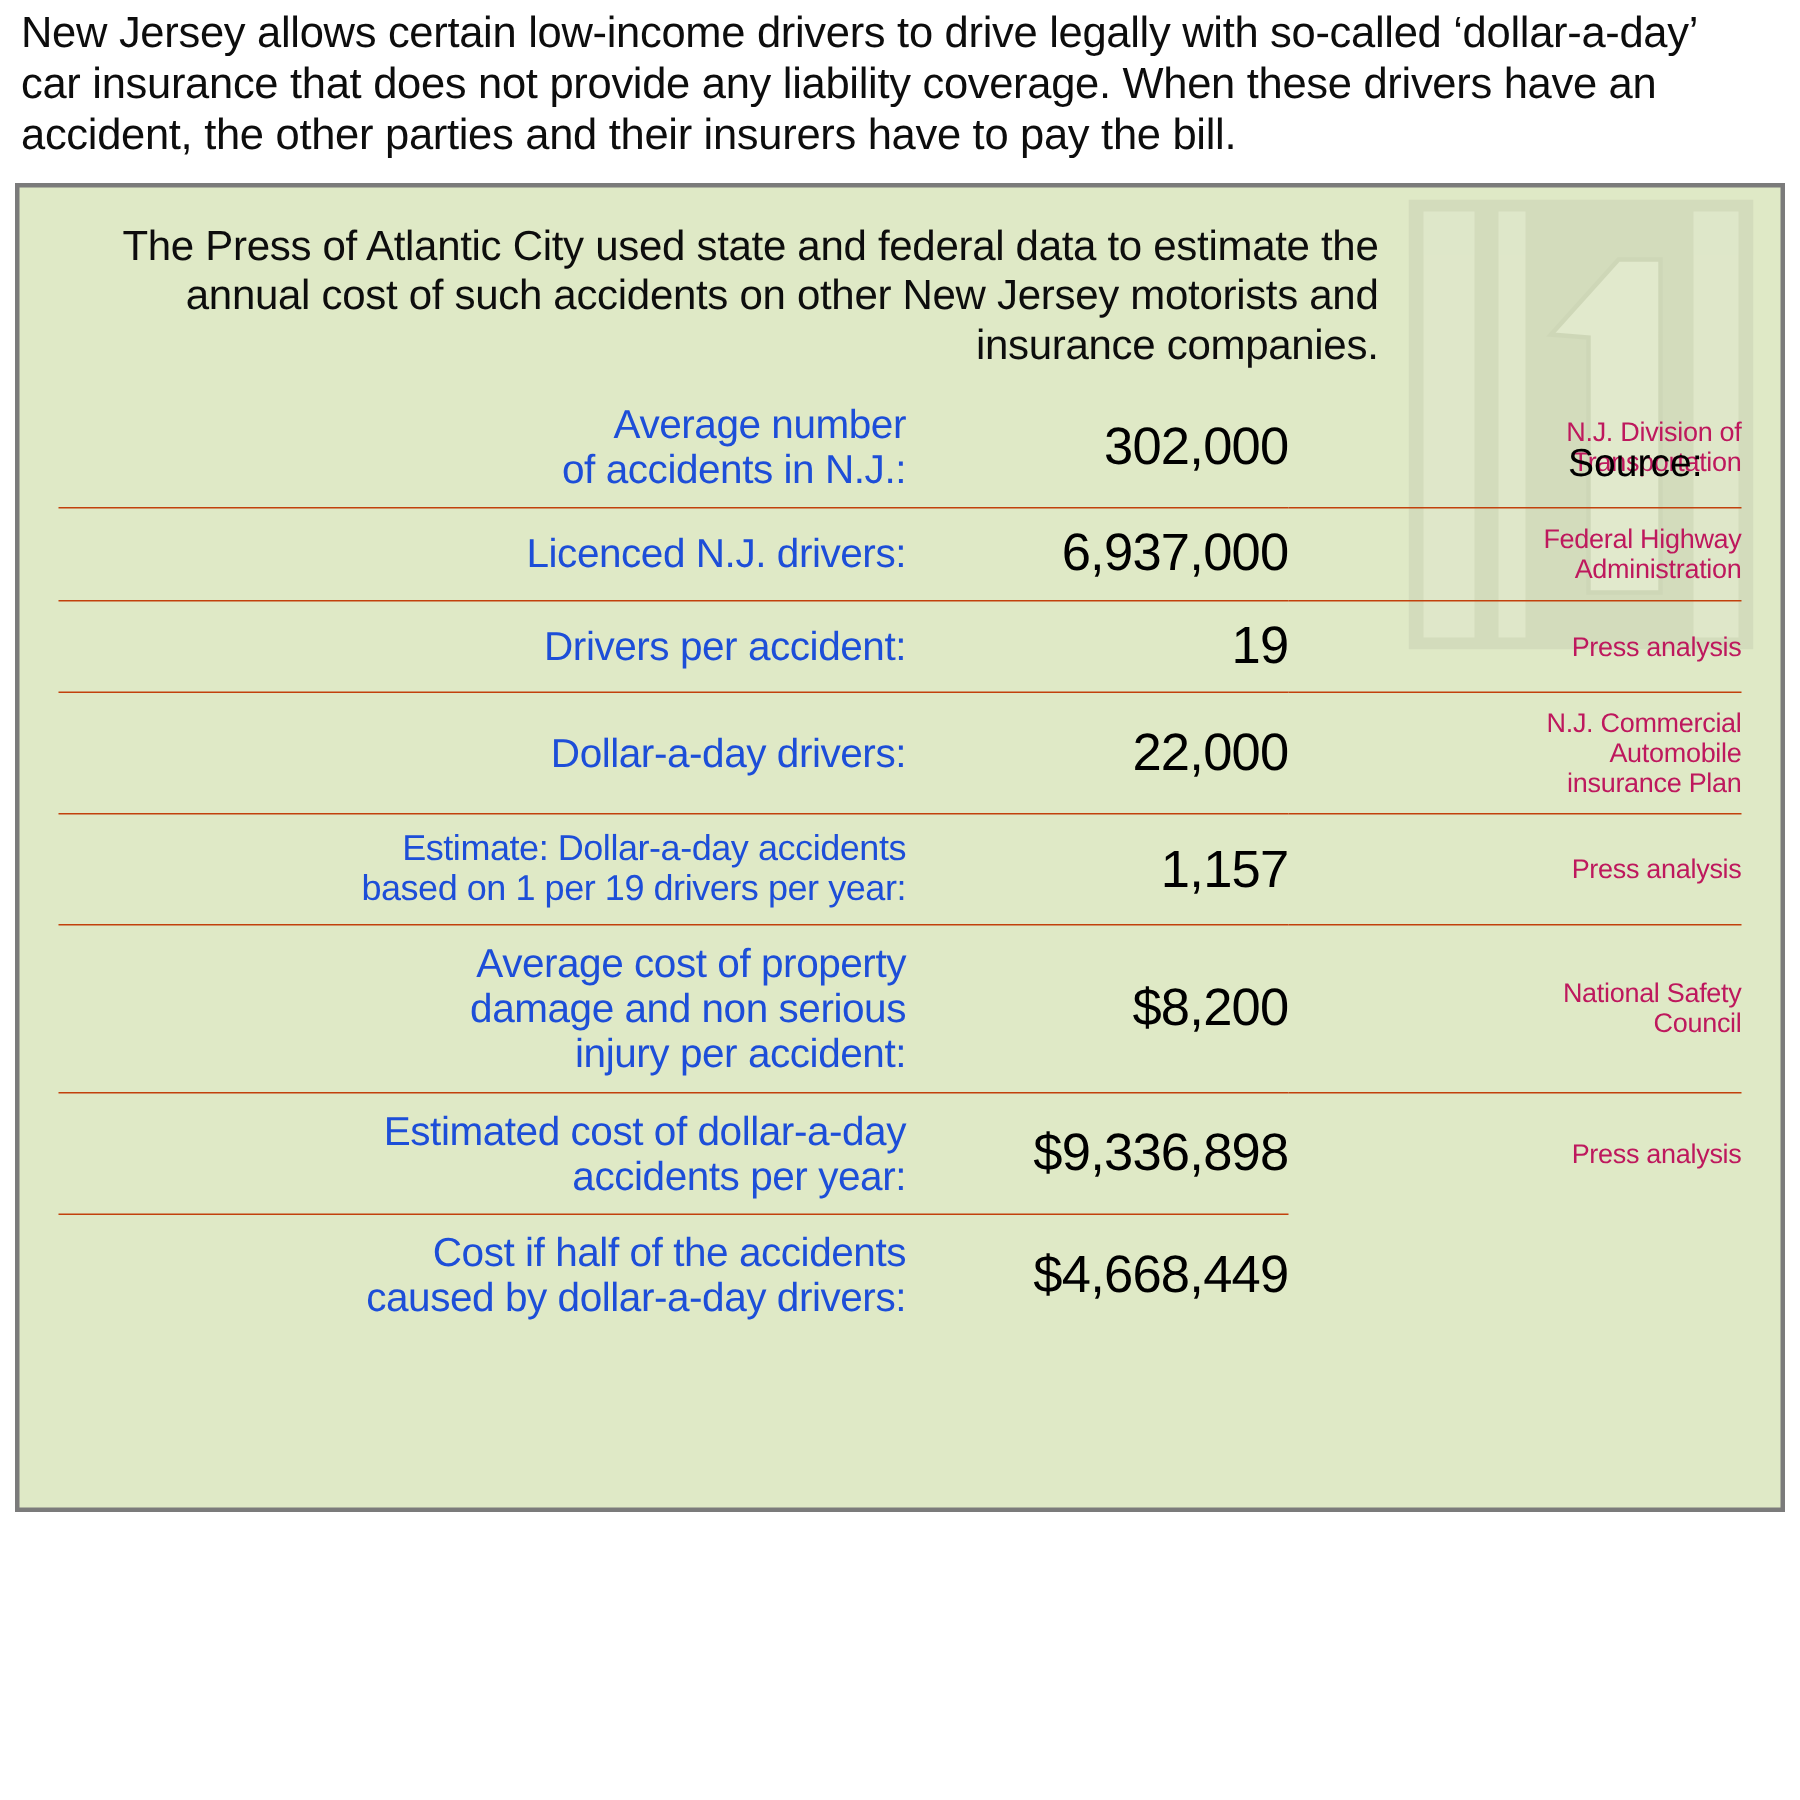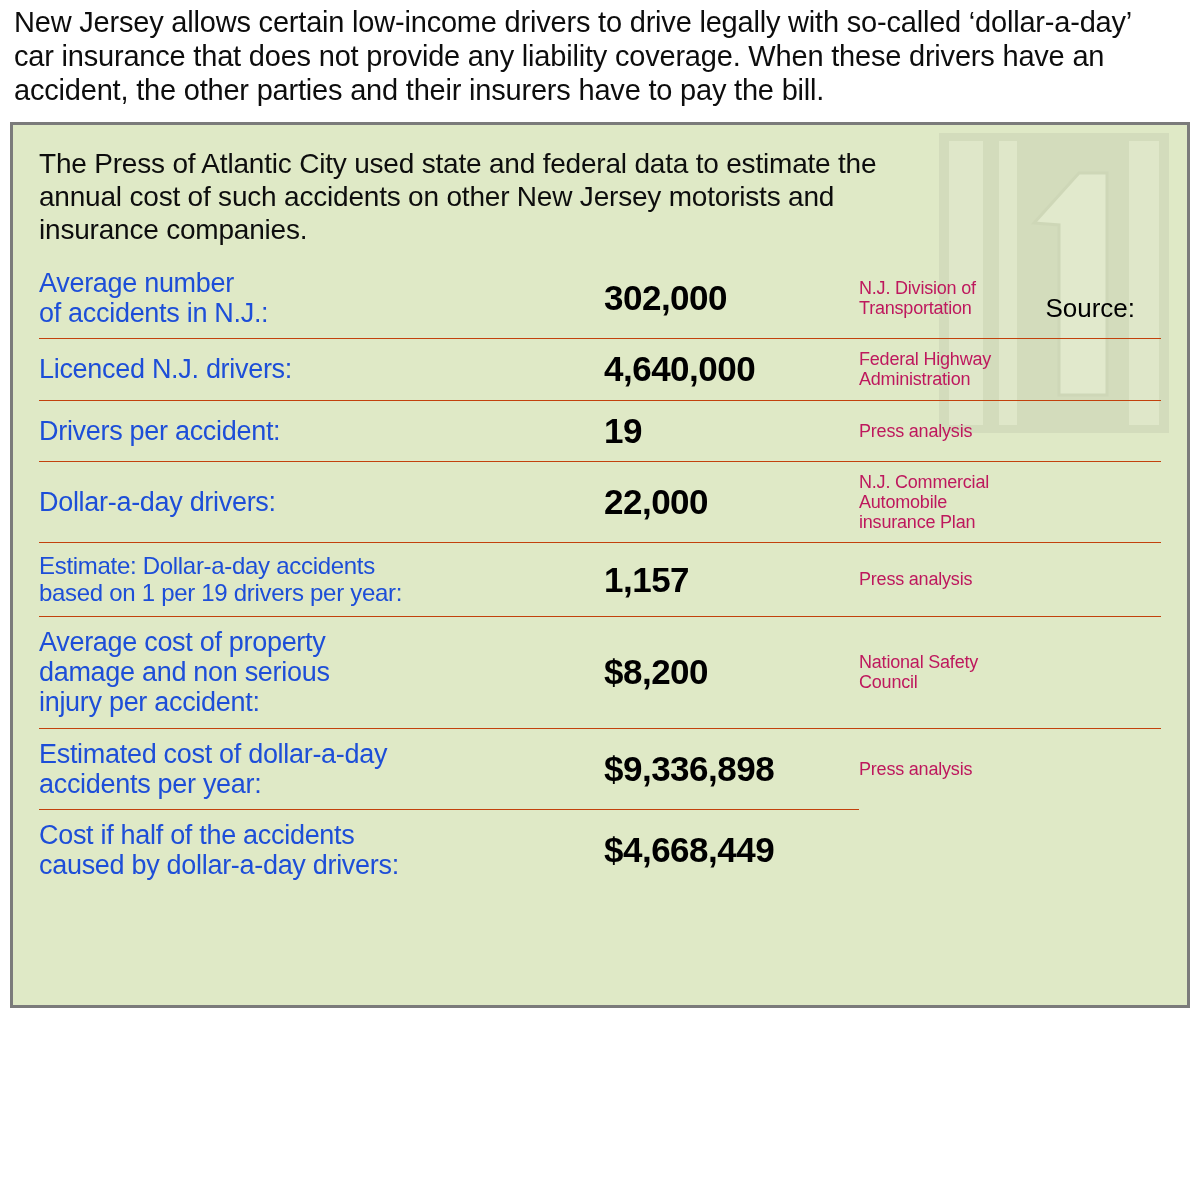--- a/index.html
+++ b/index.html
@@ -25,20 +25,21 @@
   }
 
   .panel {
     position: relative;
     margin: 4px 10px 0 10px;
     border: 3px solid #7b7b7b;
     background: #dfe9c6;
     height: 886px;
     box-sizing: border-box;
     overflow: hidden;
+    text-align: right;
   }
 
   .watermark {
     position: absolute;
     right: 18px;
     top: 8px;
     width: 230px;
     height: 300px;
     opacity: 0.30;
     pointer-events: none;
@@ -84,21 +85,21 @@
     width: 565px;
     font-size: 27px;
     line-height: 1.12;
     color: #1d4ed8;
     letter-spacing: -0.3px;
     padding-right: 8px;
   }
   .col-value {
     width: 255px;
     font-size: 35px;
-    font-weight: bold;
+    font-weight: normal;
     color: #000;
     letter-spacing: -0.5px;
     white-space: nowrap;
   }
   .col-source {
     font-size: 18px;
     line-height: 1.12;
     color: #be185d;
     letter-spacing: -0.2px;
     padding-left: 6px;
@@ -143,21 +144,21 @@
         <tbody>
 
           <tr>
             <td class="col-label">Average number<br>of accidents in N.J.:</td>
             <td class="col-value">302,000</td>
             <td class="col-source">N.J. Division of<br>Transportation</td>
           </tr>
 
           <tr>
             <td class="col-label">Licenced N.J. drivers:</td>
-            <td class="col-value">4,640,000</td>
+            <td class="col-value">6,937,000</td>
             <td class="col-source">Federal Highway<br>Administration</td>
           </tr>
 
           <tr>
             <td class="col-label">Drivers per accident:</td>
             <td class="col-value">19</td>
             <td class="col-source">Press analysis</td>
           </tr>
 
           <tr>

